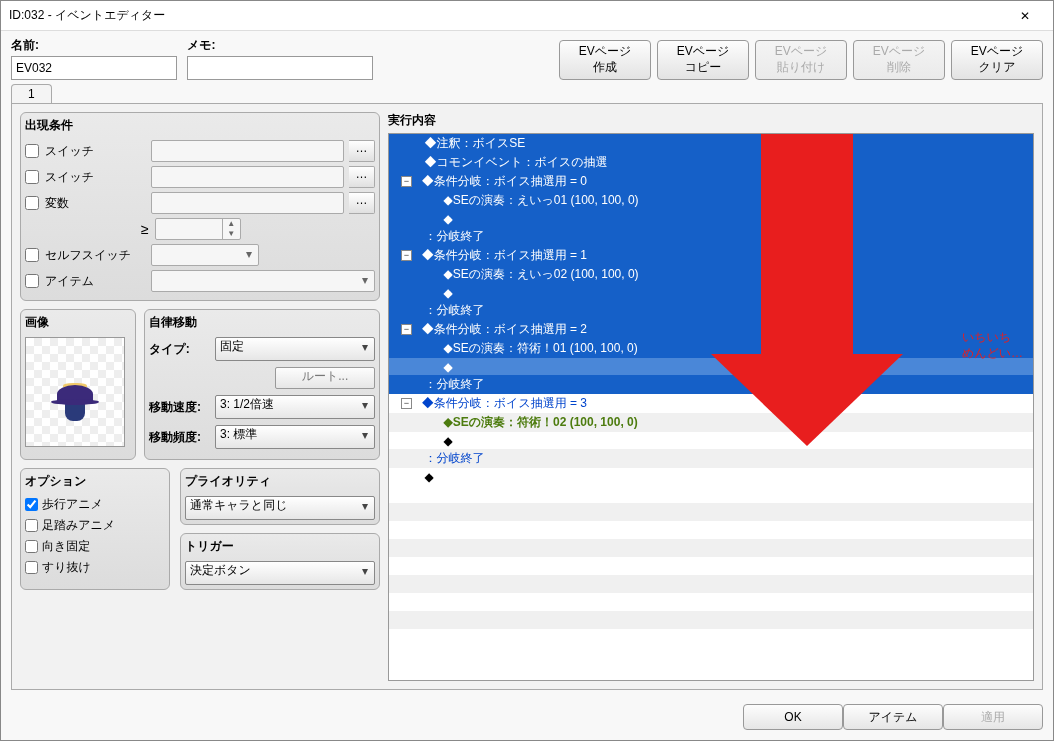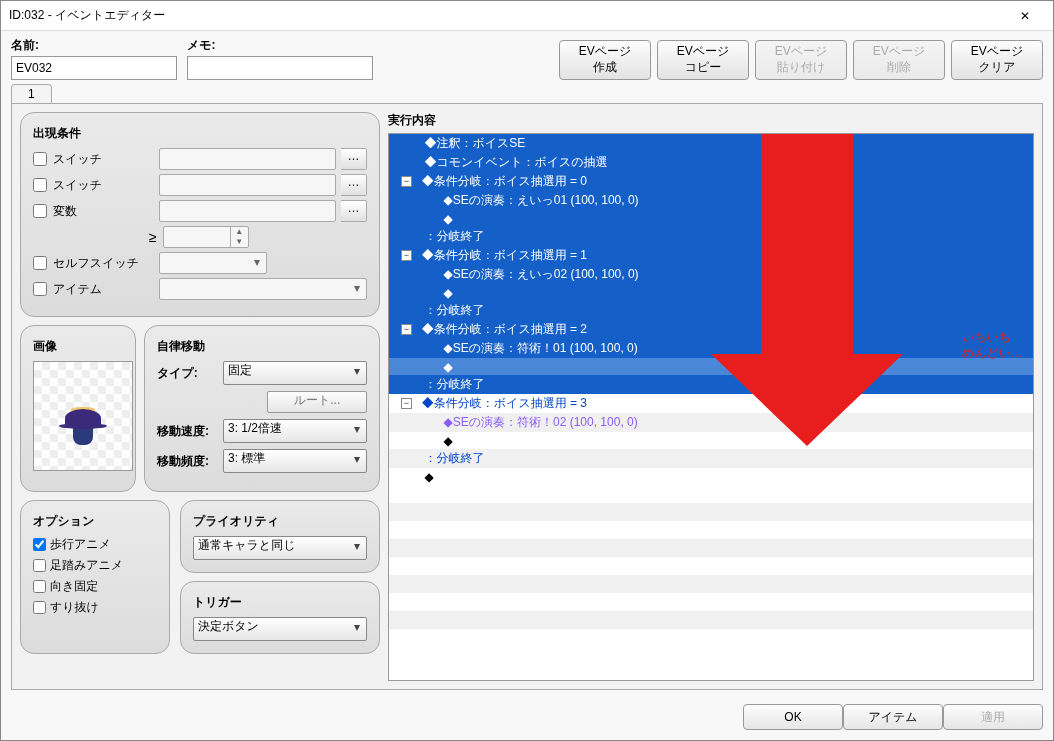--- a/index.html
+++ b/index.html
@@ -12,21 +12,21 @@
   .field-block { display: flex; flex-direction: column; }
   .field-block label { font-weight: bold; margin-bottom: 2px; }
   .field-block input { height: 24px; border: 1px solid #999; padding: 0 4px; background: #fff; }
   .top-buttons { margin-left: auto; display: flex; gap: 6px; }
   .evbtn { width: 92px; height: 40px; border: 1px solid #999; border-radius: 4px; background: linear-gradient(#fdfdfd,#e3e3e3); text-align: center; font-size: 12px; line-height: 1.3; display: flex; align-items: center; justify-content: center; cursor: pointer; }
   .evbtn.disabled { color: #aaa; background: linear-gradient(#f4f4f4,#eaeaea); cursor: default; }
   .tabs { margin: 0 10px; }
   .tab { display: inline-block; border: 1px solid #aaa; border-bottom: none; border-radius: 4px 4px 0 0; padding: 2px 16px; background: #f4f4f4; cursor: pointer; }
   .main-area { display: flex; gap: 8px; margin: 0 10px 8px; flex: 1; border: 1px solid #aaa; border-top: 1px solid #aaa; padding: 8px; background: #f2f2f2; }
   .left-col { width: 360px; display: flex; flex-direction: column; gap: 8px; }
-  .panel { border: 1px solid #aaa; border-radius: 14px; background: linear-gradient(#eaeaea,#dcdcdc); padding: 12px; }
+  .panel { border: 1px solid #aaa; border-radius: 6px; background: linear-gradient(#eaeaea,#dcdcdc); padding: 4px; }
   .panel-title { font-weight: bold; margin-bottom: 6px; }
   .cond-row { display: flex; align-items: center; gap: 6px; margin-bottom: 4px; }
   .cond-row input[type=checkbox] { width: 14px; height: 14px; }
   .cond-row .cond-lbl { width: 100px; }
   .cond-row .cond-input { flex: 1; height: 22px; border: 1px solid #aaa; background: #f6f6f6; border-radius: 2px; position: relative; }
   .cond-row .ell { width: 26px; height: 22px; border: 1px solid #aaa; border-left: none; border-radius: 0 2px 2px 0; background: linear-gradient(#fff,#e0e0e0); text-align: center; margin-left: -1px; }
   .cond-sub { display: flex; align-items: center; gap: 6px; margin: 2px 0 4px 116px; }
   .cond-sub .ge { font-size: 14px; }
   .spinner { width: 86px; height: 22px; border: 1px solid #aaa; border-radius: 2px; background: #f6f6f6; display: inline-flex; }
   .spinner .arrows { width: 18px; border-left: 1px solid #aaa; display: flex; flex-direction: column; margin-left: auto; }
@@ -50,21 +50,21 @@
   .route-btn { width: 100px; height: 22px; margin-left: auto; border: 1px solid #999; background: linear-gradient(#fdfdfd,#e6e6e6); border-radius: 2px; text-align: center; color: #777; }
   .opts-row { display: flex; gap: 10px; }
   .opt-item { display: flex; align-items: center; gap: 4px; margin-bottom: 4px; }
   .right-col { flex: 1; display: flex; flex-direction: column; }
   .exec-title { font-weight: bold; margin-bottom: 4px; }
   .exec-list { flex: 1; border: 1px solid #999; background: #fff; overflow: hidden; position: relative; }
   .exec-row { padding: 1px 12px; font-family: "Consolas", monospace; font-size: 13px; }
   .sel { background: #1560c8; color: #fff; }
   .sel-hl { background: #4a87d8; }
   .blue { color: #0044cc; }
-  .teal { color: #8b5cf6; }
+  .teal { color: #4d7c0f; font-weight: bold; }
   .tree-toggle { display:inline-block; width:11px; height:11px; border:1px solid #888; background:#fff; color:#333; font-size:9px; line-height:9px; text-align:center; margin-right:2px; vertical-align:1px; }
   .rstripe { display: flex; flex-direction: column; }
   .rstripe > div { min-height: 18px; }
   .rstripe > div:nth-child(even) { background: #f0f0f0; }
   .arrow-annot { position: absolute; top: 0; right: 130px; pointer-events: none; }
   .arrow-shaft { width: 92px; height: 220px; background: #e81e1e; }
   .arrow-head { width: 0; height: 0; border-left: 96px solid transparent; border-right: 96px solid transparent; border-top: 92px solid #e81e1e; margin-left: -50px; }
   .hand-text { position: absolute; right: 10px; top: 196px; font-family: "Comic Sans MS", cursive; color: #e81e1e; font-size: 28px; font-weight: normal; line-height: 1.3; text-align: left; pointer-events: none; }
   .footer { display: flex; justify-content: flex-end; padding: 6px 10px 10px; }
   .footer .btn { width: 100px; height: 26px; border: 1px solid #999; border-radius: 4px; background: linear-gradient(#fdfdfd,#e6e6e6); text-align: center; line-height: 24px; cursor: pointer; }

